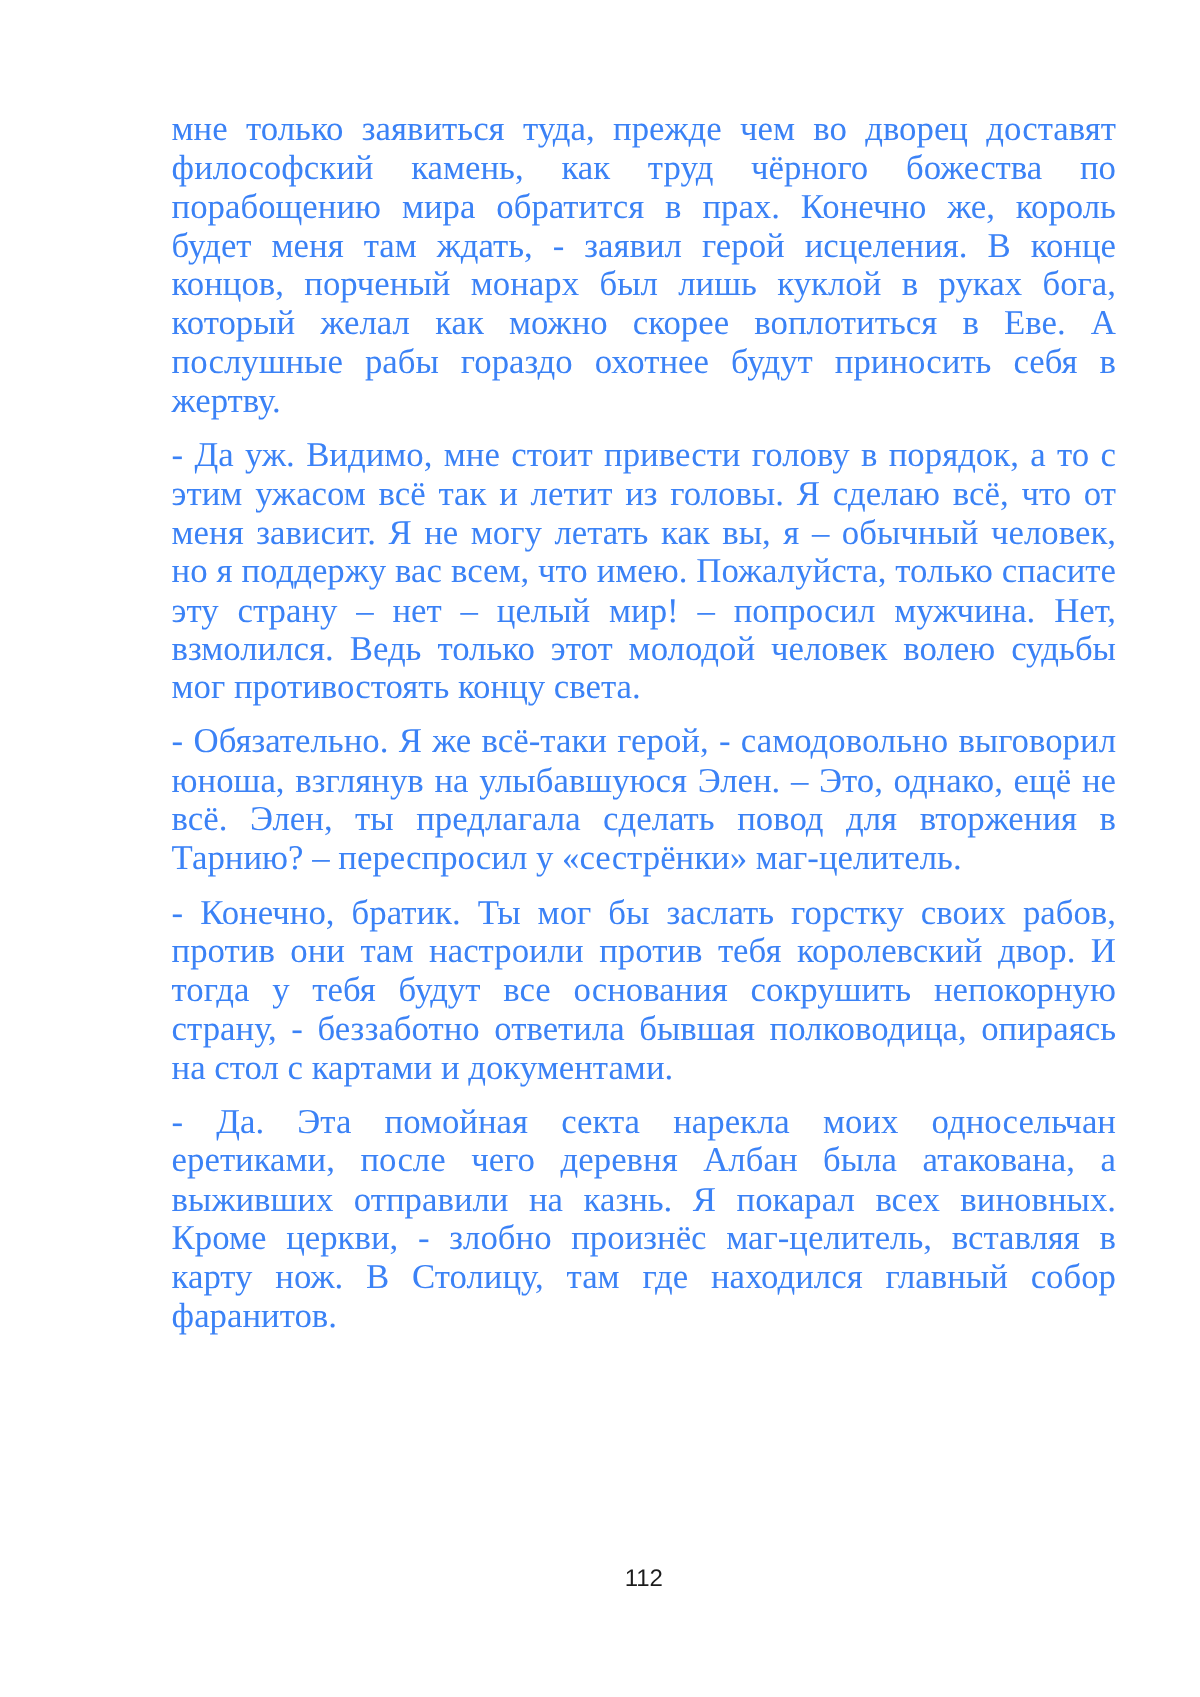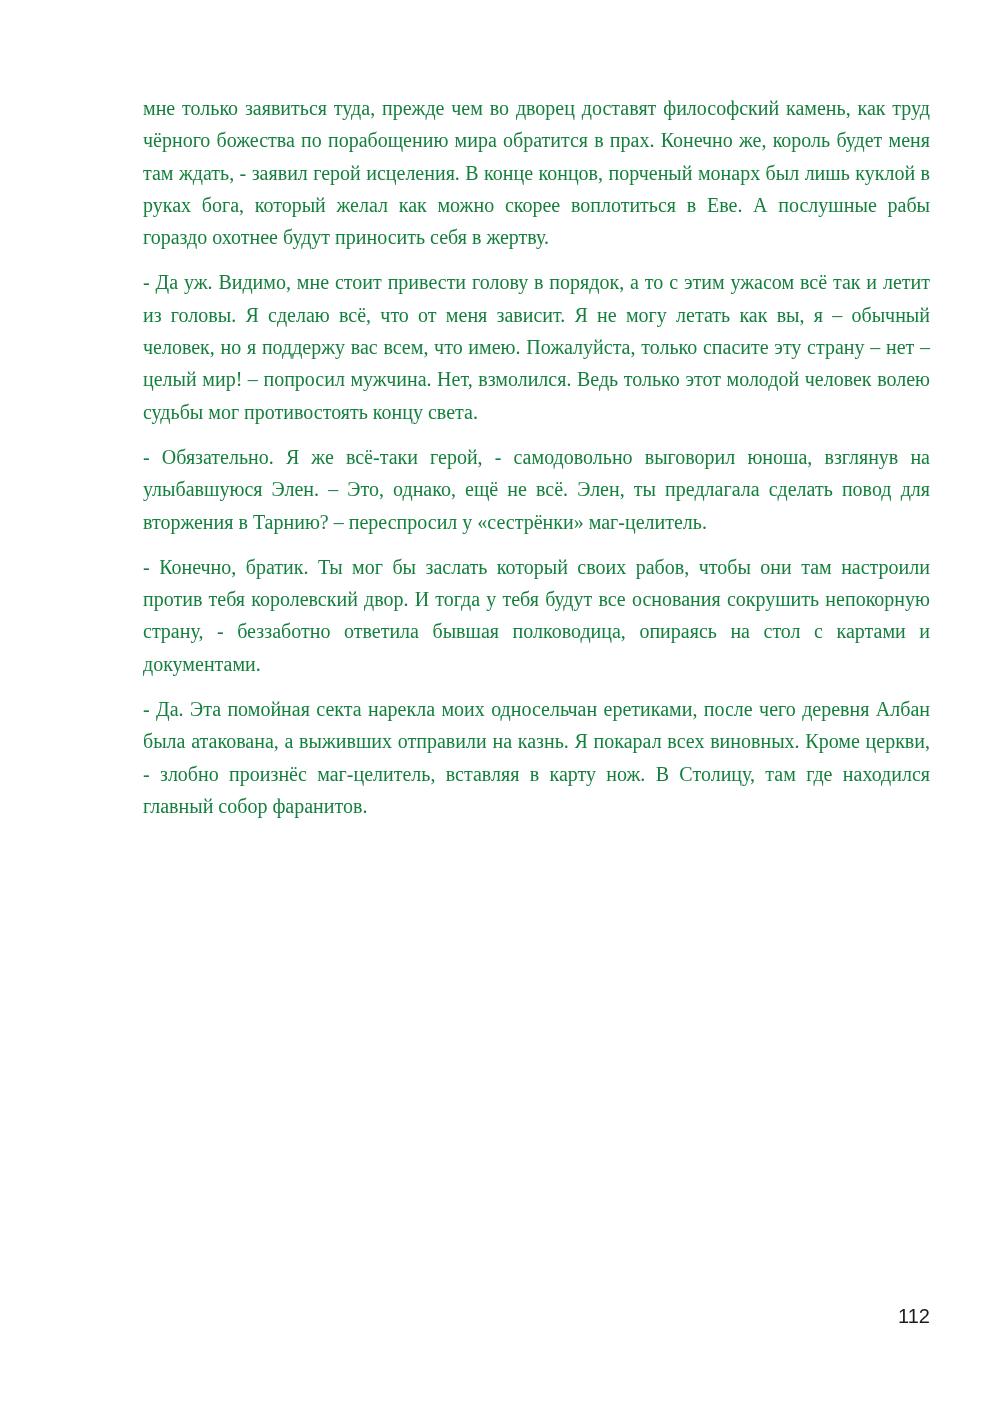--- a/index.html
+++ b/index.html
@@ -13,46 +13,46 @@
     height: 1414px;
     background: #ffffff;
     overflow: hidden;
   }
   .text-block {
     position: absolute;
     left: 143px;
     top: 92px;
     width: 787px;
     font-family: "Liberation Serif", "DejaVu Serif", serif;
-    font-size: 20px;
+    font-size: 29px;
     line-height: 32.3px;
-    color: #15803d;
+    color: #3b82f6;
     text-align: justify;
     text-align-last: left;
   }
   .text-block p {
     margin: 0 0 13px 0;
     padding: 0;
   }
   .page-number {
     position: absolute;
     left: 143px;
     top: 1305px;
     width: 787px;
-    text-align: right;
+    text-align: center;
     font-family: "Liberation Sans", "DejaVu Sans", sans-serif;
     font-size: 20px;
     color: #1c1c1c;
   }
 </style>
 </head>
 <body>
 
 <div class="page">
   <div class="text-block">
     <p>мне только заявиться туда, прежде чем во дворец доставят философский камень, как труд чёрного божества по порабощению мира обратится в прах. Конечно же, король будет меня там ждать, - заявил герой исцеления. В конце концов, порченый монарх был лишь куклой в руках бога, который желал как можно скорее воплотиться в Еве. А послушные рабы гораздо охотнее будут приносить себя в жертву.</p>
     <p>- Да уж. Видимо, мне стоит привести голову в порядок, а то с этим ужасом всё так и летит из головы. Я сделаю всё, что от меня зависит. Я не могу летать как вы, я – обычный человек, но я поддержу вас всем, что имею. Пожалуйста, только спасите эту страну – нет – целый мир! – попросил мужчина. Нет, взмолился. Ведь только этот молодой человек волею судьбы мог противостоять концу света.</p>
     <p>- Обязательно. Я же всё-таки герой, - самодовольно выговорил юноша, взглянув на улыбавшуюся Элен. – Это, однако, ещё не всё. Элен, ты предлагала сделать повод для вторжения в Тарнию? – переспросил у «сестрёнки» маг-целитель.</p>
-    <p>- Конечно, братик. Ты мог бы заслать который своих рабов, чтобы они там настроили против тебя королевский двор. И тогда у тебя будут все основания сокрушить непокорную страну, - беззаботно ответила бывшая полководица, опираясь на стол с картами и документами.</p>
+    <p>- Конечно, братик. Ты мог бы заслать горстку своих рабов, против они там настроили против тебя королевский двор. И тогда у тебя будут все основания сокрушить непокорную страну, - беззаботно ответила бывшая полководица, опираясь на стол с картами и документами.</p>
     <p>- Да. Эта помойная секта нарекла моих односельчан еретиками, после чего деревня Албан была атакована, а выживших отправили на казнь. Я покарал всех виновных. Кроме церкви, - злобно произнёс маг-целитель, вставляя в карту нож. В Столицу, там где находился главный собор фаранитов.</p>
   </div>
   <div class="page-number">112</div>
 </div>
 
 </body></html>

